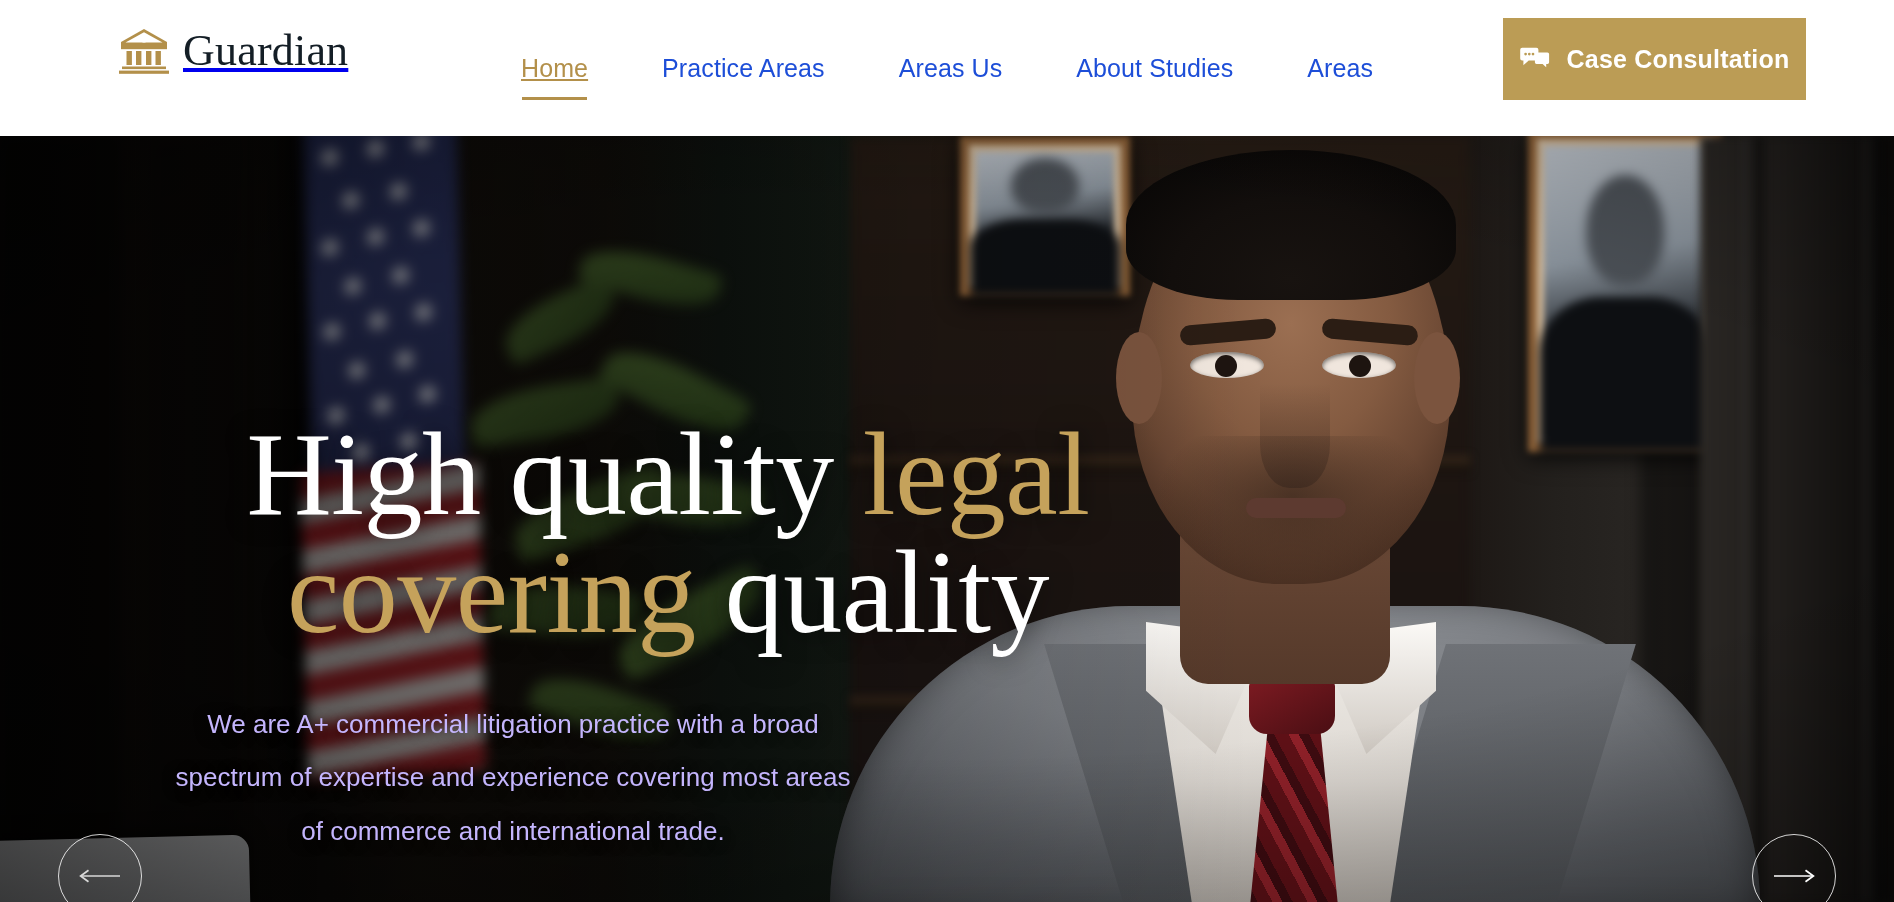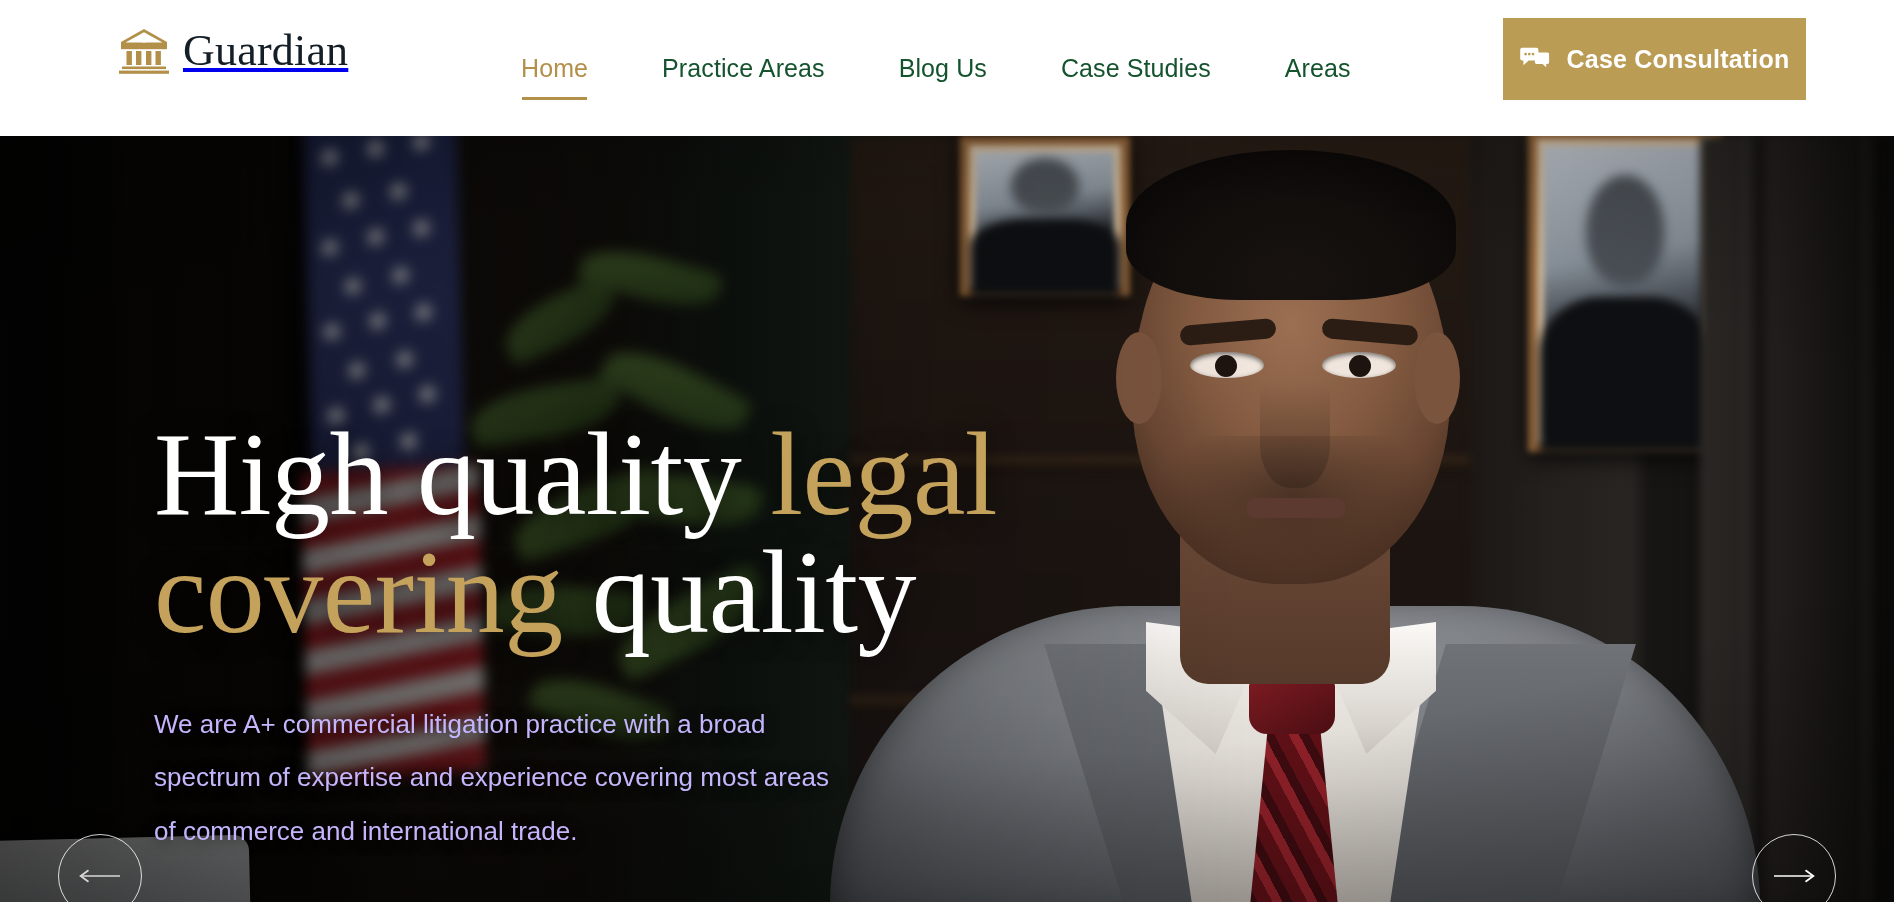--- a/index.html
+++ b/index.html
@@ -30,27 +30,27 @@
     white-space:nowrap;
   }
 
   .nav{
     position:absolute; left:505px; top:0; height:136px;
     display:flex; align-items:center; gap:0;
   }
   .nav-item{
     position:relative;
     font-family:"Liberation Sans Narrow","Liberation Sans", sans-serif;
-    font-size:25px; color:#14532d; letter-spacing:.1px;
+    font-size:25px; color:#1d4ed8; letter-spacing:.1px;
     white-space:nowrap; cursor:pointer;
     padding:0 0 0 0; margin-right:74px;
     text-decoration:none;
   }
   .nav-item:last-child{ margin-right:0; }
-  .nav-item.active{ color:#b3904a; }
+  .nav-item.active{ color:#b3904a;text-decoration:underline; }
   .nav-item.active::after{
     content:""; position:absolute; left:1px; right:1px; bottom:-17px;
     height:3px; background:#b3904a;
   }
 
   .cta{
     position:absolute; left:1487px; top:18px;
     width:303px; height:82px;
     background:#bb9c55;
     display:flex; align-items:center; justify-content:center; gap:17px;
@@ -280,21 +280,21 @@
   
   .hero-scrim{
     position:absolute; inset:0;
     background:
       linear-gradient(90deg, rgba(0,0,0,.62) 0%, rgba(0,0,0,.42) 28%, rgba(0,0,0,.10) 50%, rgba(0,0,0,0) 66%),
       radial-gradient(120% 90% at 50% 45%, rgba(0,0,0,0) 40%, rgba(0,0,0,.55) 100%);
   }
 
   
   .hero-content{
-    position:absolute; left:154px; top:280px; width:1000px; z-index:12;
+    position:absolute; left:168px; top:280px; width:1000px; z-index:12;text-align:center;
   }
   .hero-title{
     font-family:"Liberation Serif", serif;
     font-size:118px; line-height:1.0; font-weight:400;
     color:#ffffff; letter-spacing:-.5px;
     text-shadow:0 2px 26px rgba(0,0,0,.55);
   }
   .hero-title .gold{ color:#c5a25b; }
   .hero-sub{
     margin-top:46px; width:690px;
@@ -333,22 +333,22 @@
         <rect x="36.5" y="23" width="5.4" height="14" fill="#b3904a"></rect>
         <rect x="3" y="38.5" width="44" height="2.6" fill="#b3904a"></rect>
         <rect x="0" y="42.6" width="50" height="3.2" fill="#b3904a"></rect>
       </svg>
       <span class="brand-name">Guardian</span>
     </a>
 
     <nav class="nav">
       <a class="nav-item active" href="#">Home</a>
       <a class="nav-item" href="#">Practice Areas</a>
-      <a class="nav-item" href="#">Blog Us</a>
-      <a class="nav-item" href="#">Case Studies</a>
+      <a class="nav-item" href="#">Areas Us</a>
+      <a class="nav-item" href="#">About Studies</a>
       <a class="nav-item" href="#">Areas</a>
     </nav>
 
     <button class="cta">
       <svg class="cta-icon" viewBox="0 0 30 24" aria-hidden="true">
         <path d="M16.5 5.5h11a1.6 1.6 0 0 1 1.6 1.6v8.2a1.6 1.6 0 0 1-1.6 1.6h-1.3v3.4l-3.6-3.4h-6.1a1.6 1.6 0 0 1-1.6-1.6V7.1a1.6 1.6 0 0 1 1.6-1.6z" fill="#ffffff"></path>
         <path d="M2.2 0.8h14.2a2 2 0 0 1 2 2v8.6a2 2 0 0 1-2 2h-7.7L3.4 18.2v-4.8H2.2a2 2 0 0 1-2-2V2.8a2 2 0 0 1 2-2z" fill="#ffffff"></path>
         <circle cx="5.6" cy="7.1" r="1.35" fill="#bb9c55"></circle>
         <circle cx="9.3" cy="7.1" r="1.35" fill="#bb9c55"></circle>
         <circle cx="13" cy="7.1" r="1.35" fill="#bb9c55"></circle>

